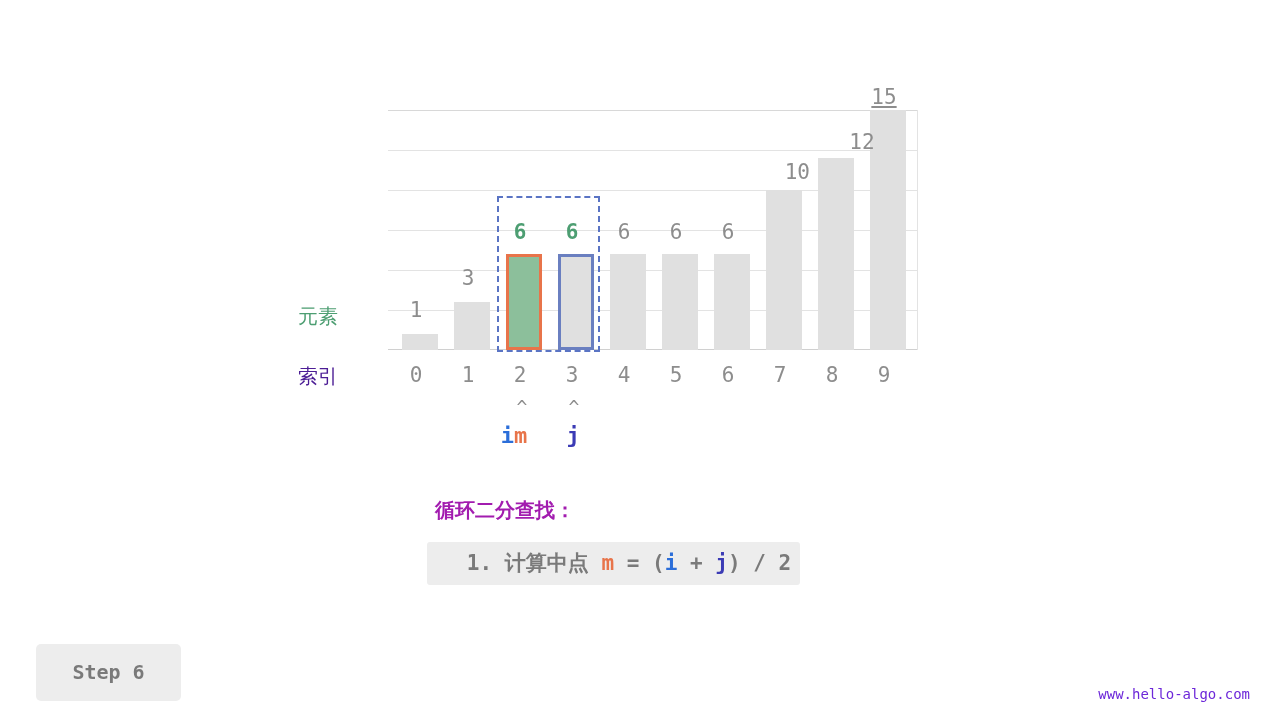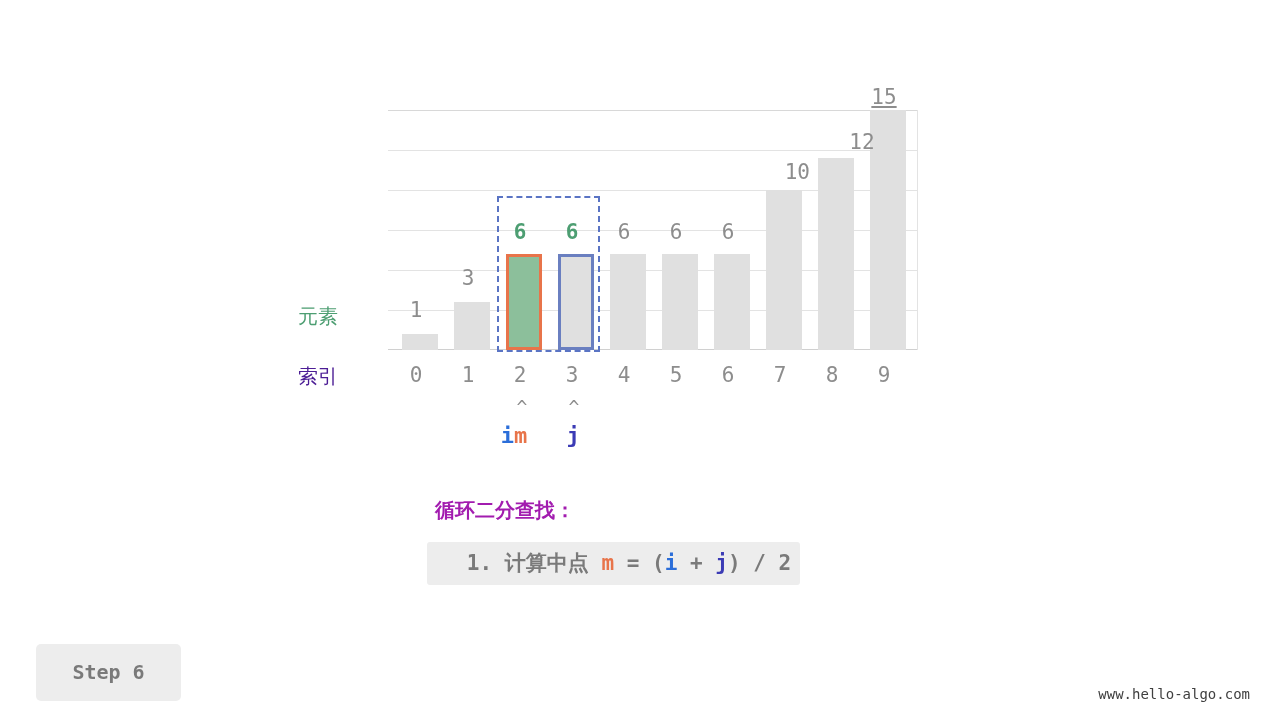--- a/index.html
+++ b/index.html
@@ -197,21 +197,21 @@
     font-family: "DejaVu Sans Mono", "Liberation Mono", monospace;
     margin-top: 6px;
   }
 
   
   #watermark {
     position: absolute;
     right: 30px;
     bottom: 18px;
     font-size: 14px;
-    color: #404040;
+    color: #6d28d9;
     font-family: "DejaVu Sans Mono", "Liberation Mono", monospace;
   }
 </style>
 </head>
 <body>
 
 <div id="chart-area">
   <div class="axis-line-top"></div>
   <div class="gridline" style="top:40px;"></div>
   <div class="gridline" style="top:80px;"></div>

